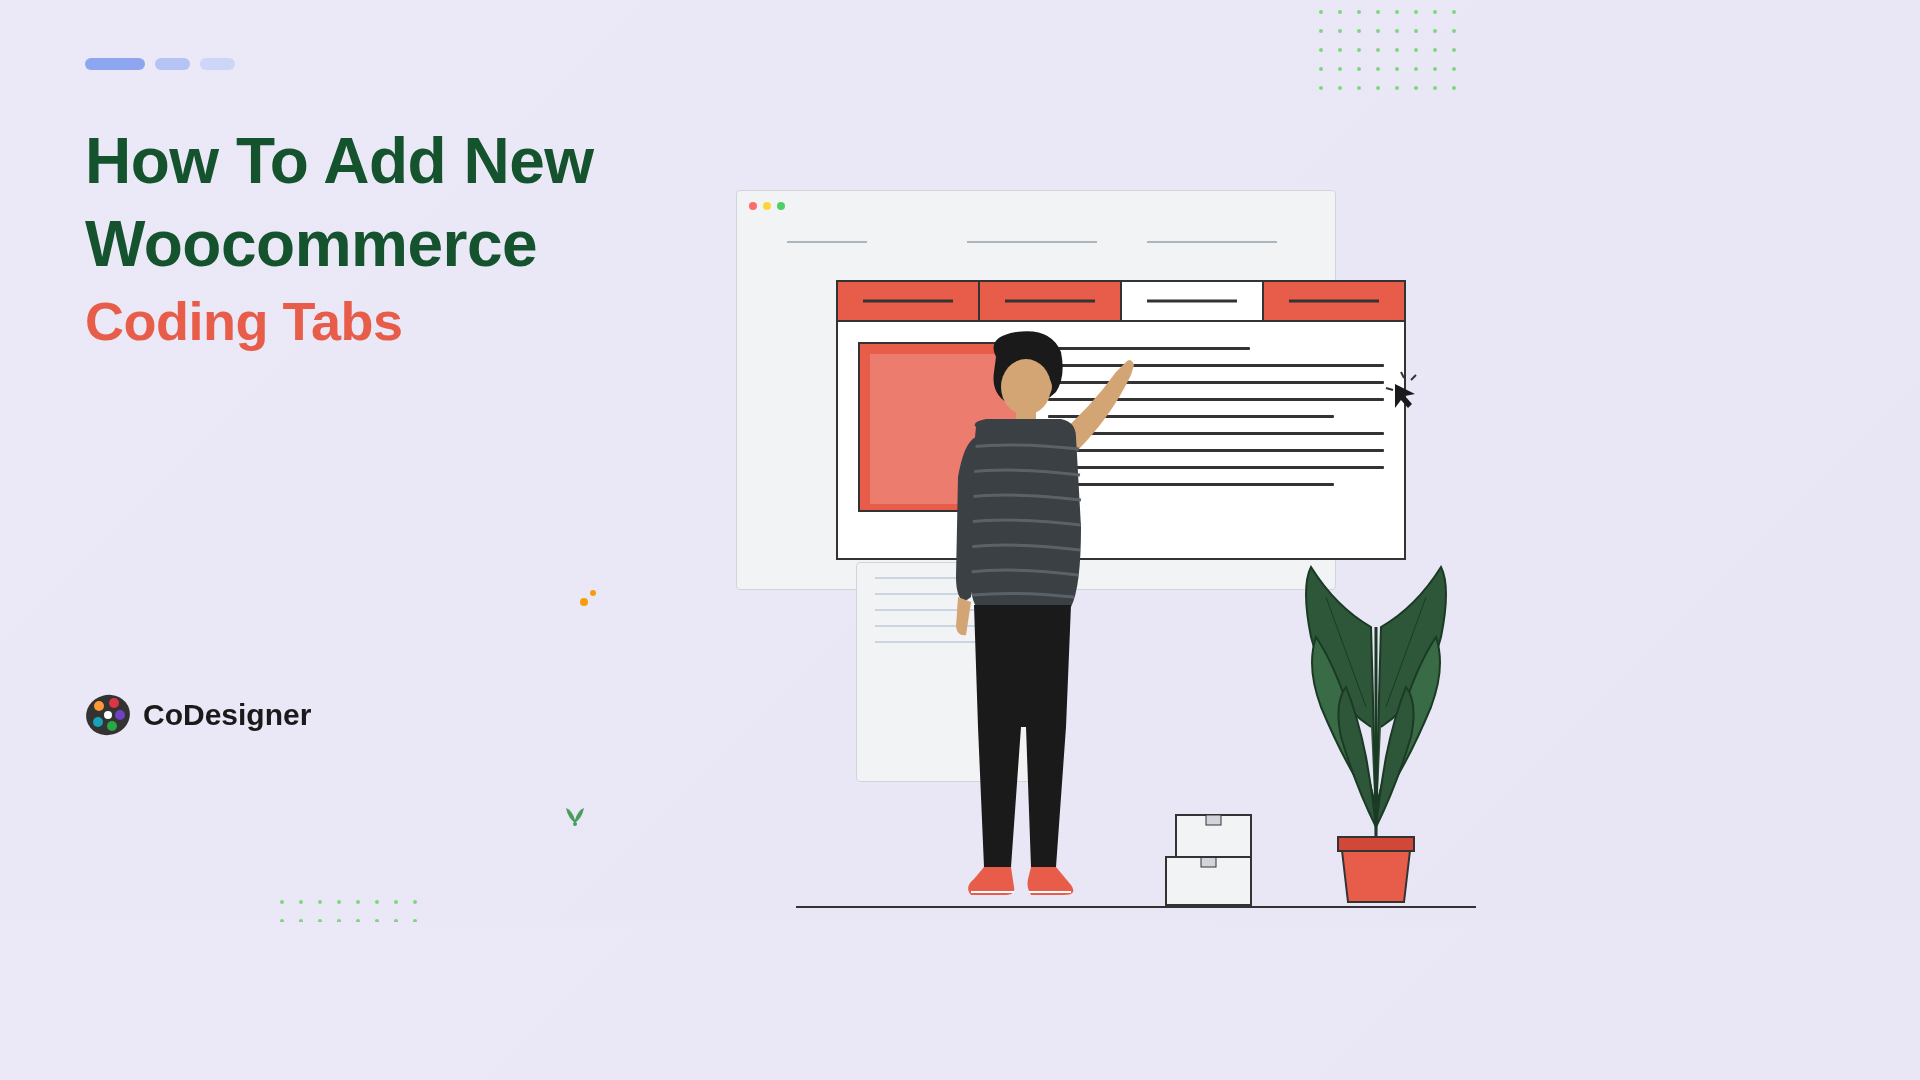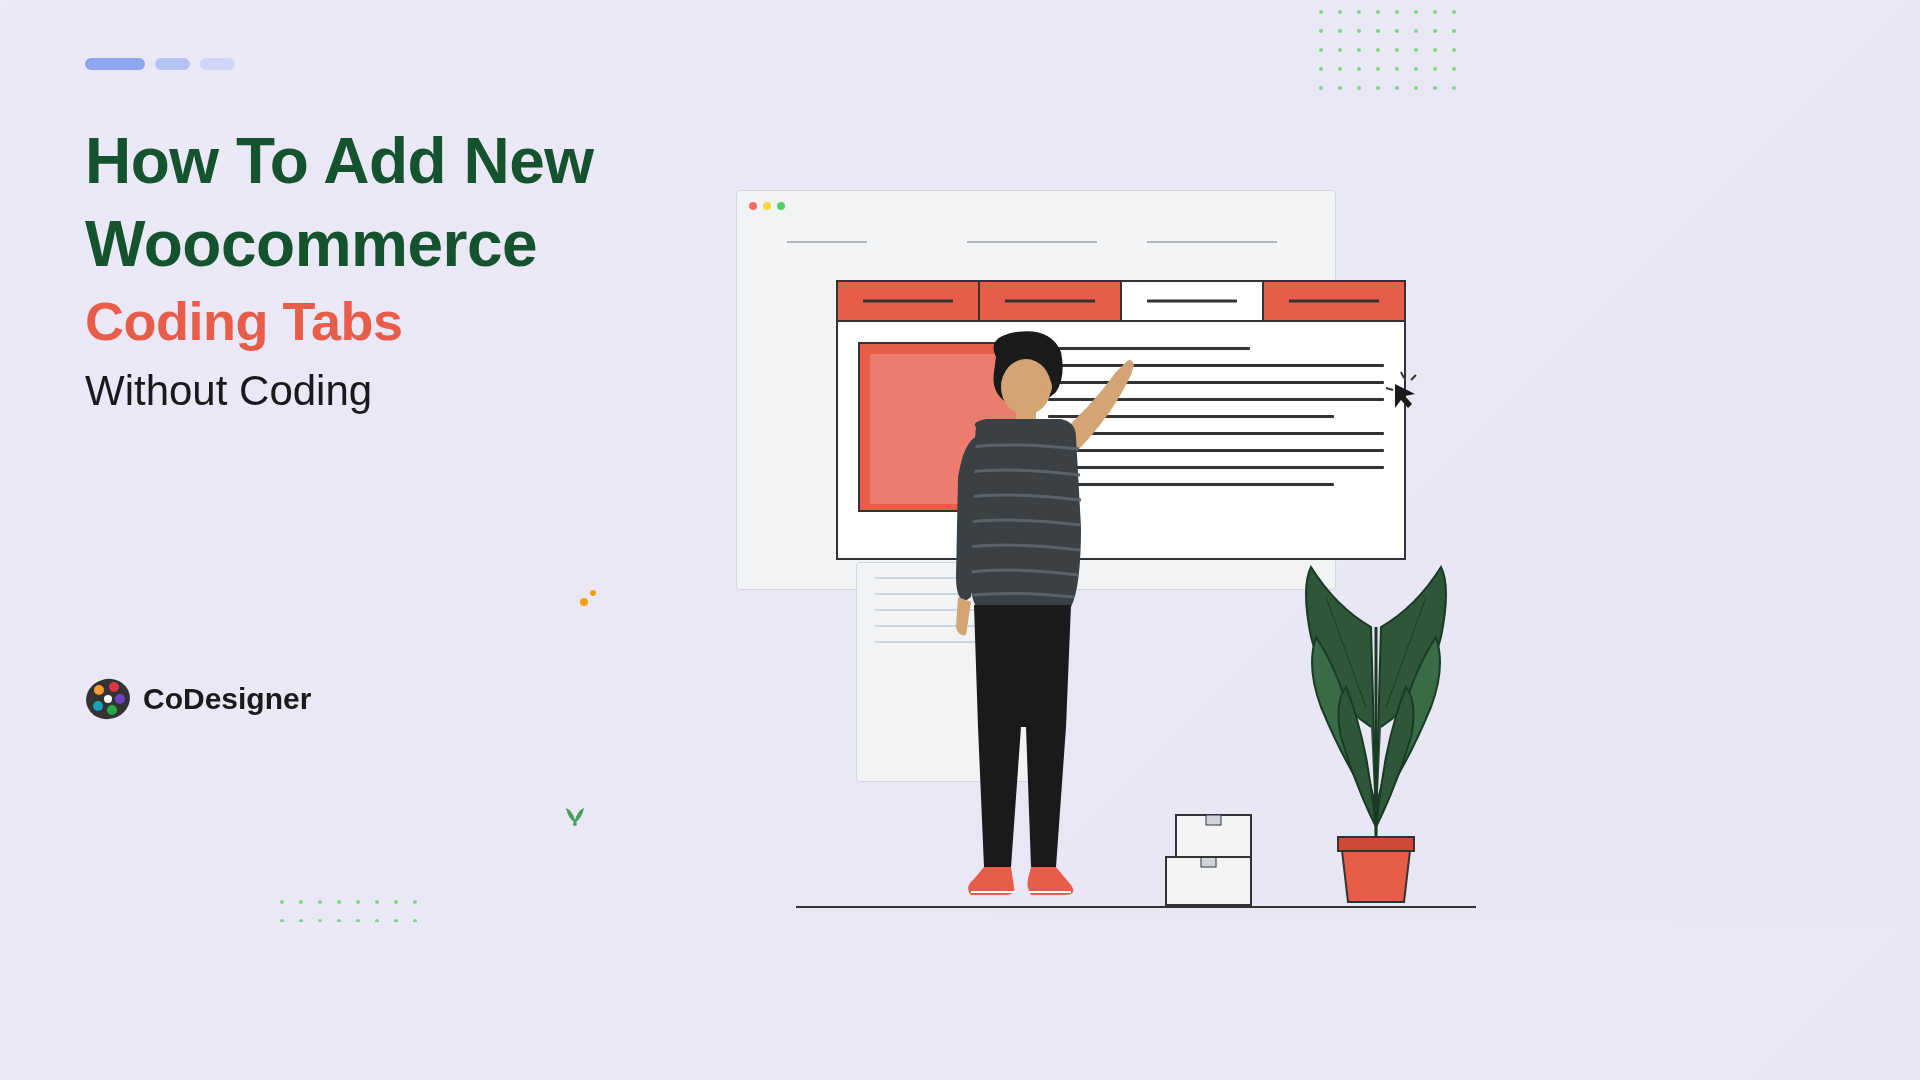--- a/index.html
+++ b/index.html
@@ -84,21 +84,21 @@
     .heading-sub {
       font-size: 42px;
       font-weight: 500;
       color: #1a1a1a;
       margin-top: 10px;
     }
     
     
     .logo-container {
       position: absolute;
-      bottom: 200px;
+      bottom: 184px;
       left: 85px;
       display: flex;
       align-items: center;
       gap: 12px;
     }
     .logo-icon {
       width: 46px;
       height: 46px;
       position: relative;
     }
@@ -385,21 +385,20 @@
 <div class="pills">
   <div class="pill pill-1"></div>
   <div class="pill pill-2"></div>
   <div class="pill pill-3"></div>
 </div>
 
 <div class="heading">
   <div class="heading-line1">How To Add New</div>
   <div class="heading-line2">Woocommerce</div>
   <div class="heading-accent">Coding Tabs</div>
-  <div class="heading-sub">Without Coding</div>
 </div>
 
 <div class="logo-container">
   <div class="logo-icon">
     <svg width="46" height="46" viewBox="0 0 46 46">
       <ellipse cx="23" cy="23" rx="22" ry="20" fill="#333" transform="rotate(-15 23 23)"></ellipse>
       <ellipse cx="23" cy="23" rx="19" ry="17" fill="none" transform="rotate(-15 23 23)"></ellipse>
       <circle cx="14" cy="14" r="5" fill="#ff9933"></circle>
       <circle cx="29" cy="11" r="5" fill="#dc3545"></circle>
       <circle cx="35" cy="23" r="5" fill="#6f42c1"></circle>

